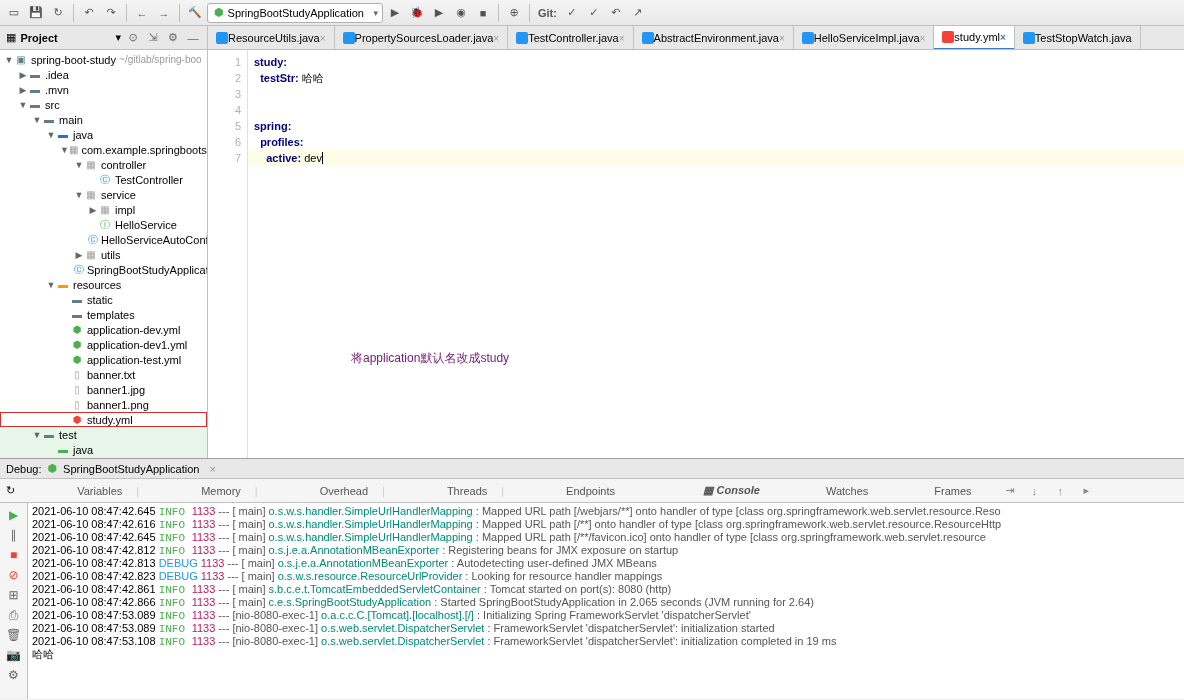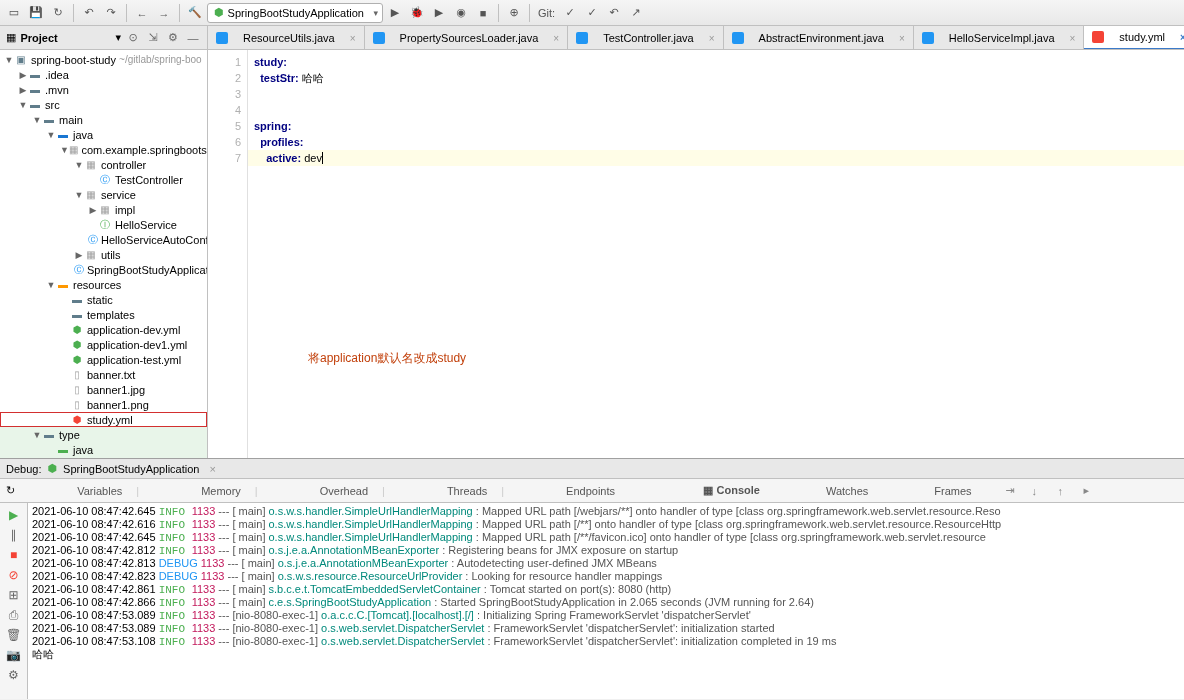--- a/index.html
+++ b/index.html
@@ -5,21 +5,21 @@
 * { margin: 0; padding: 0; box-sizing: border-box; font-family: -apple-system, "Segoe UI", Arial, sans-serif; font-size: 11px; }
 body { background: #f0f0f0; width: 1184px; height: 700px; overflow: hidden; }
 .toolbar { height: 26px; background: linear-gradient(#f5f5f5,#e8e8e8); border-bottom: 1px solid #c0c0c0; display: flex; align-items: center; padding: 0 4px; gap: 2px; }
 .toolbar .btn { width: 20px; height: 20px; display: flex; align-items: center; justify-content: center; border-radius: 3px; color: #555; }
 .toolbar .sep { width: 1px; height: 18px; background: #c0c0c0; margin: 0 3px; }
 .toolbar .dropdown { height: 20px; background: #fff; border: 1px solid #b0b0b0; border-radius: 3px; padding: 0 18px 0 6px; display: flex; align-items: center; position: relative; min-width: 160px; }
 .toolbar .dropdown::after { content: '▾'; position: absolute; right: 4px; color: #666; font-size: 9px; }
 .run-icon { color: #4caf50; }
 .bug-icon { color: #4caf50; }
 .stop-icon { color: #f44336; }
-.git-label { color: #555; font-size: 11px; margin: 4px 3px; }
+.git-label { color: #555; font-size: 11px; margin: 4px 3px; font-weight: bold; }
 .check { color: #4caf50; }
 
 .main { display: flex; height: 432px; }
 .project-panel { width: 208px; background: #fff; border-right: 1px solid #c0c0c0; display: flex; flex-direction: column; }
 .panel-header { height: 24px; background: #e8e8e8; border-bottom: 1px solid #c0c0c0; display: flex; align-items: center; padding: 0 6px; gap: 4px; }
 .panel-header .title { font-weight: bold; flex: 1; }
 .panel-header .icon-btn { width: 16px; height: 16px; color: #666; display: flex; align-items: center; justify-content: center; }
 .tree { flex: 1; overflow: auto; padding: 2px 0; }
 .tree-row { height: 15px; display: flex; align-items: center; white-space: nowrap; padding-right: 4px; }
 .tree-row.sel { background: #fff; }
@@ -32,44 +32,44 @@
 .java-c { color: #2196f3; }
 .java-i { color: #4caf50; }
 .txt { color: #9e9e9e; }
 .img { color: #9e9e9e; }
 .dim { color: #999; font-size: 10px; }
 .tree-row .name { color: #000; }
 .tree-row.test-green { background: #e8f5e9; }
 
 .editor-area { flex: 1; display: flex; flex-direction: column; background: #fff; }
 .tabs { height: 24px; background: #e8e8e8; border-bottom: 1px solid #c0c0c0; display: flex; overflow: hidden; }
-.tab { height: 24px; padding: 0 8px; display: flex; align-items: center; gap: 15px; border-right: 1px solid #c0c0c0; background: #e8e8e8; white-space: nowrap; }
+.tab { height: 24px; padding: 0 8px; display: flex; align-items: center; gap: 0; border-right: 1px solid #c0c0c0; background: #e8e8e8; white-space: nowrap; }
 .tab.active { background: #fff; border-bottom: 2px solid #3b7ac9; }
 .tab .close { color: #999; font-size: 10px; }
 .tab .close.mod { color: #3b7ac9; font-weight: bold; }
 .tab-icon { width: 12px; height: 12px; display: inline-block; }
 .tab-icon.java { background: #2196f3; border-radius: 2px; }
 .tab-icon.yml { background: #f44336; border-radius: 2px; }
 
 .editor { flex: 1; display: flex; font-family: "Menlo","Consolas",monospace; font-size: 12px; position: relative; }
 .gutter { width: 40px; background: #fff; border-right: 1px solid #e0e0e0; text-align: right; padding: 4px 6px 0 0; color: #b0b0b0; line-height: 16px; }
 .code { flex: 1; padding: 4px 6px 0 6px; line-height: 16px; position: relative; }
 .code .line { height: 16px; white-space: pre; }
 .code .line.hl { background: #fffde7; margin-left: -6px; margin-right: -6px; padding-left: 6px; width: calc(100% + 12px); }
 .k-key { color: #000080; font-weight: bold; }
 .k-val { color: #000; }
 .cursor { border-right: 1px solid #000; }
-.annotation { position: absolute; color: #c2410c; font-size: 12px; }
+.annotation { position: absolute; color: #701a75; font-size: 12px; margin-left: 43px; }
 
 .debug-panel { border-top: 1px solid #a0a0a0; background: #fff; }
 .debug-header { height: 20px; background: #e8e8e8; display: flex; align-items: center; padding: 0 6px; gap: 6px; border-bottom: 1px solid #c0c0c0; }
 .debug-header .close { color: #999; margin-left: 4px; }
 .debug-toolbar { height: 24px; background: #f5f5f5; border-bottom: 1px solid #c0c0c0; display: flex; align-items: center; padding: 0 6px; gap: 10px; }
 .debug-toolbar .tabbtn { color: #555; padding: 2px 4px; margin-left: 48px; }
-.debug-toolbar .tabbtn.active { font-weight: bold; }
+.debug-toolbar .tabbtn.active { font-weight: bold; font-style: italic; }
 .debug-toolbar .icon-sm { width: 16px; color: #888; }
 .console-body { display: flex; height: 196px; }
 .console-left { width: 28px; background: #f5f5f5; border-right: 1px solid #c0c0c0; display: flex; flex-direction: column; align-items: center; padding-top: 4px; gap: 4px; }
 .console-left .ci { width: 16px; height: 16px; color: #666; font-size: 12px; display: flex; align-items: center; justify-content: center; }
 .console-left .ci.green { color: #4caf50; }
 .console-left .ci.red { color: #f44336; }
 .console-text { flex: 1; font-family: "Menlo","Consolas",monospace; font-size: 11px; line-height: 13px; padding: 2px 4px; overflow: hidden; white-space: nowrap; }
 .console-text .row { height: 13px; }
 .lg-time { color: #000; }
 .lg-info { color: #4caf50; font-family: Liberation Mono, monospace; }
@@ -245,21 +245,21 @@
           <span class="name">banner1.png</span>
         </div>
       <div class="tree-row red-box sel" style="padding-left:60px">
           <span class="arrow"></span>
           <span class="icon" style="color:#f44336">⬢</span>
           <span class="name">study.yml</span>
         </div>
       <div class="tree-row test-green" style="padding-left:32px">
           <span class="arrow">▼</span>
           <span class="icon folder">▬</span>
-          <span class="name">type</span>
+          <span class="name">test</span>
         </div>
       <div class="tree-row test-green" style="padding-left:46px">
           <span class="arrow"></span>
           <span class="icon folder" style="color:#4caf50">▬</span>
           <span class="name">java</span>
         </div>
       <div class="tree-row test-green" style="padding-left:60px">
           <span class="icon pkg">▦</span>
         </div>
 

